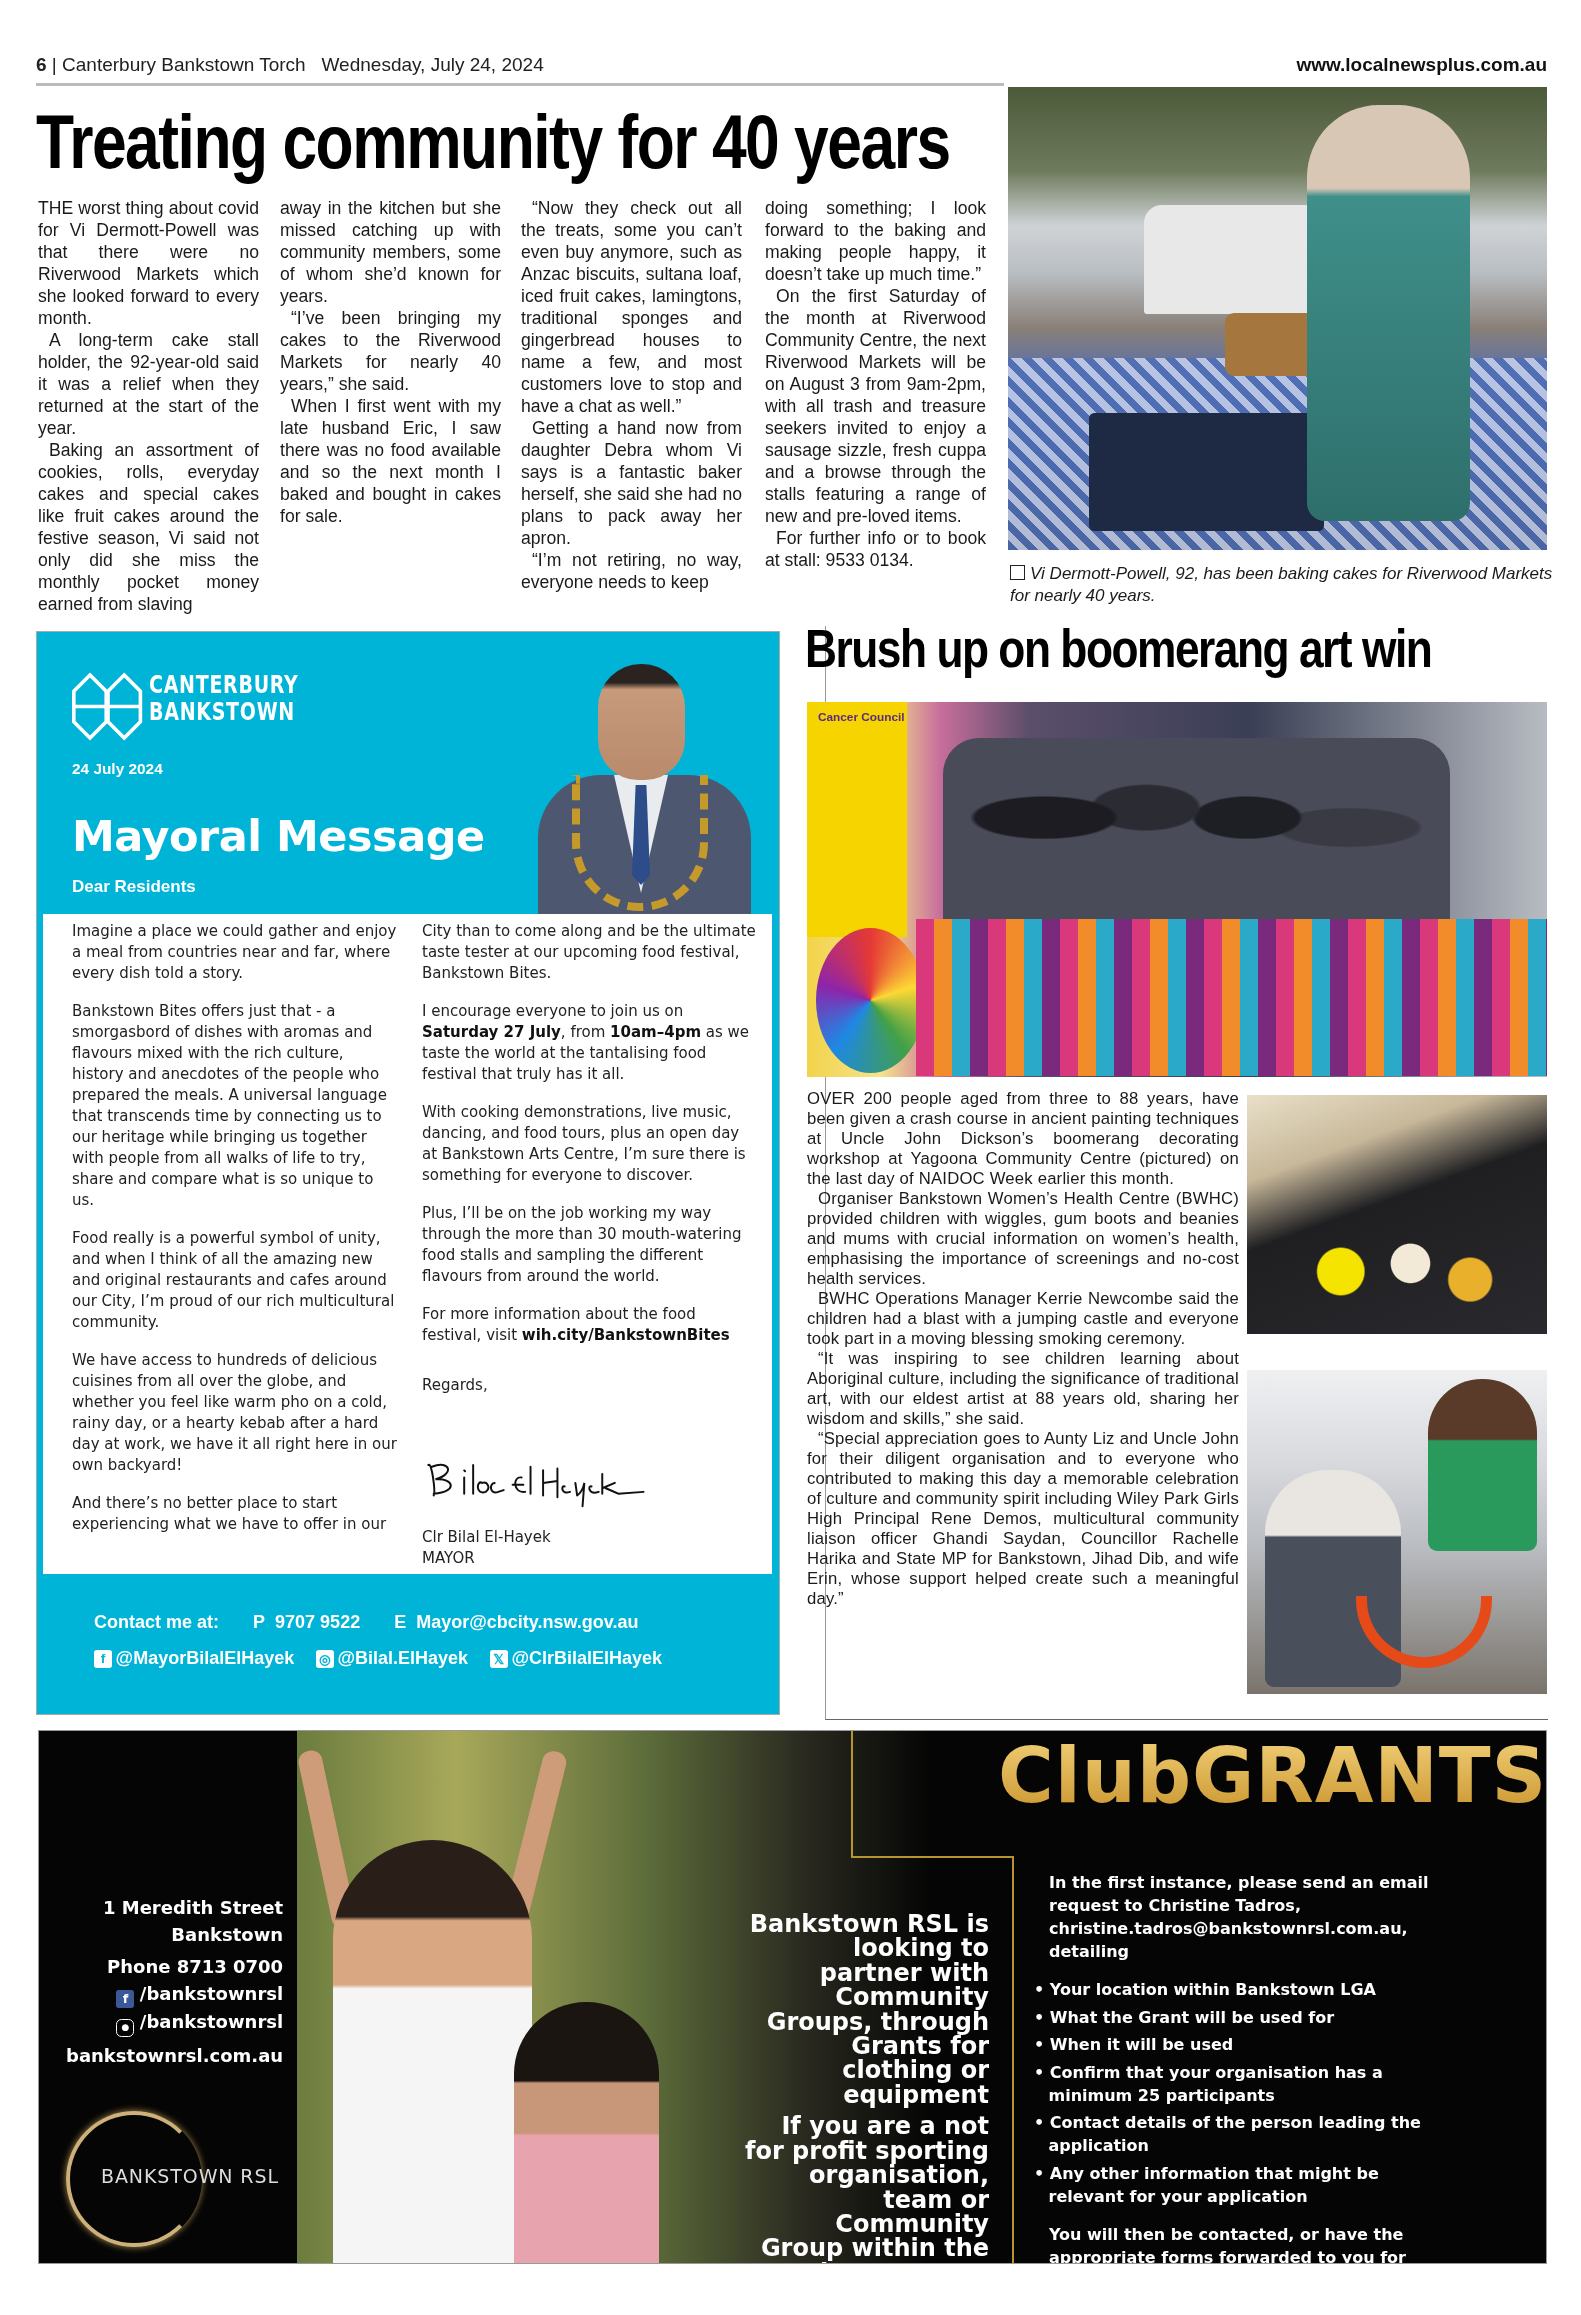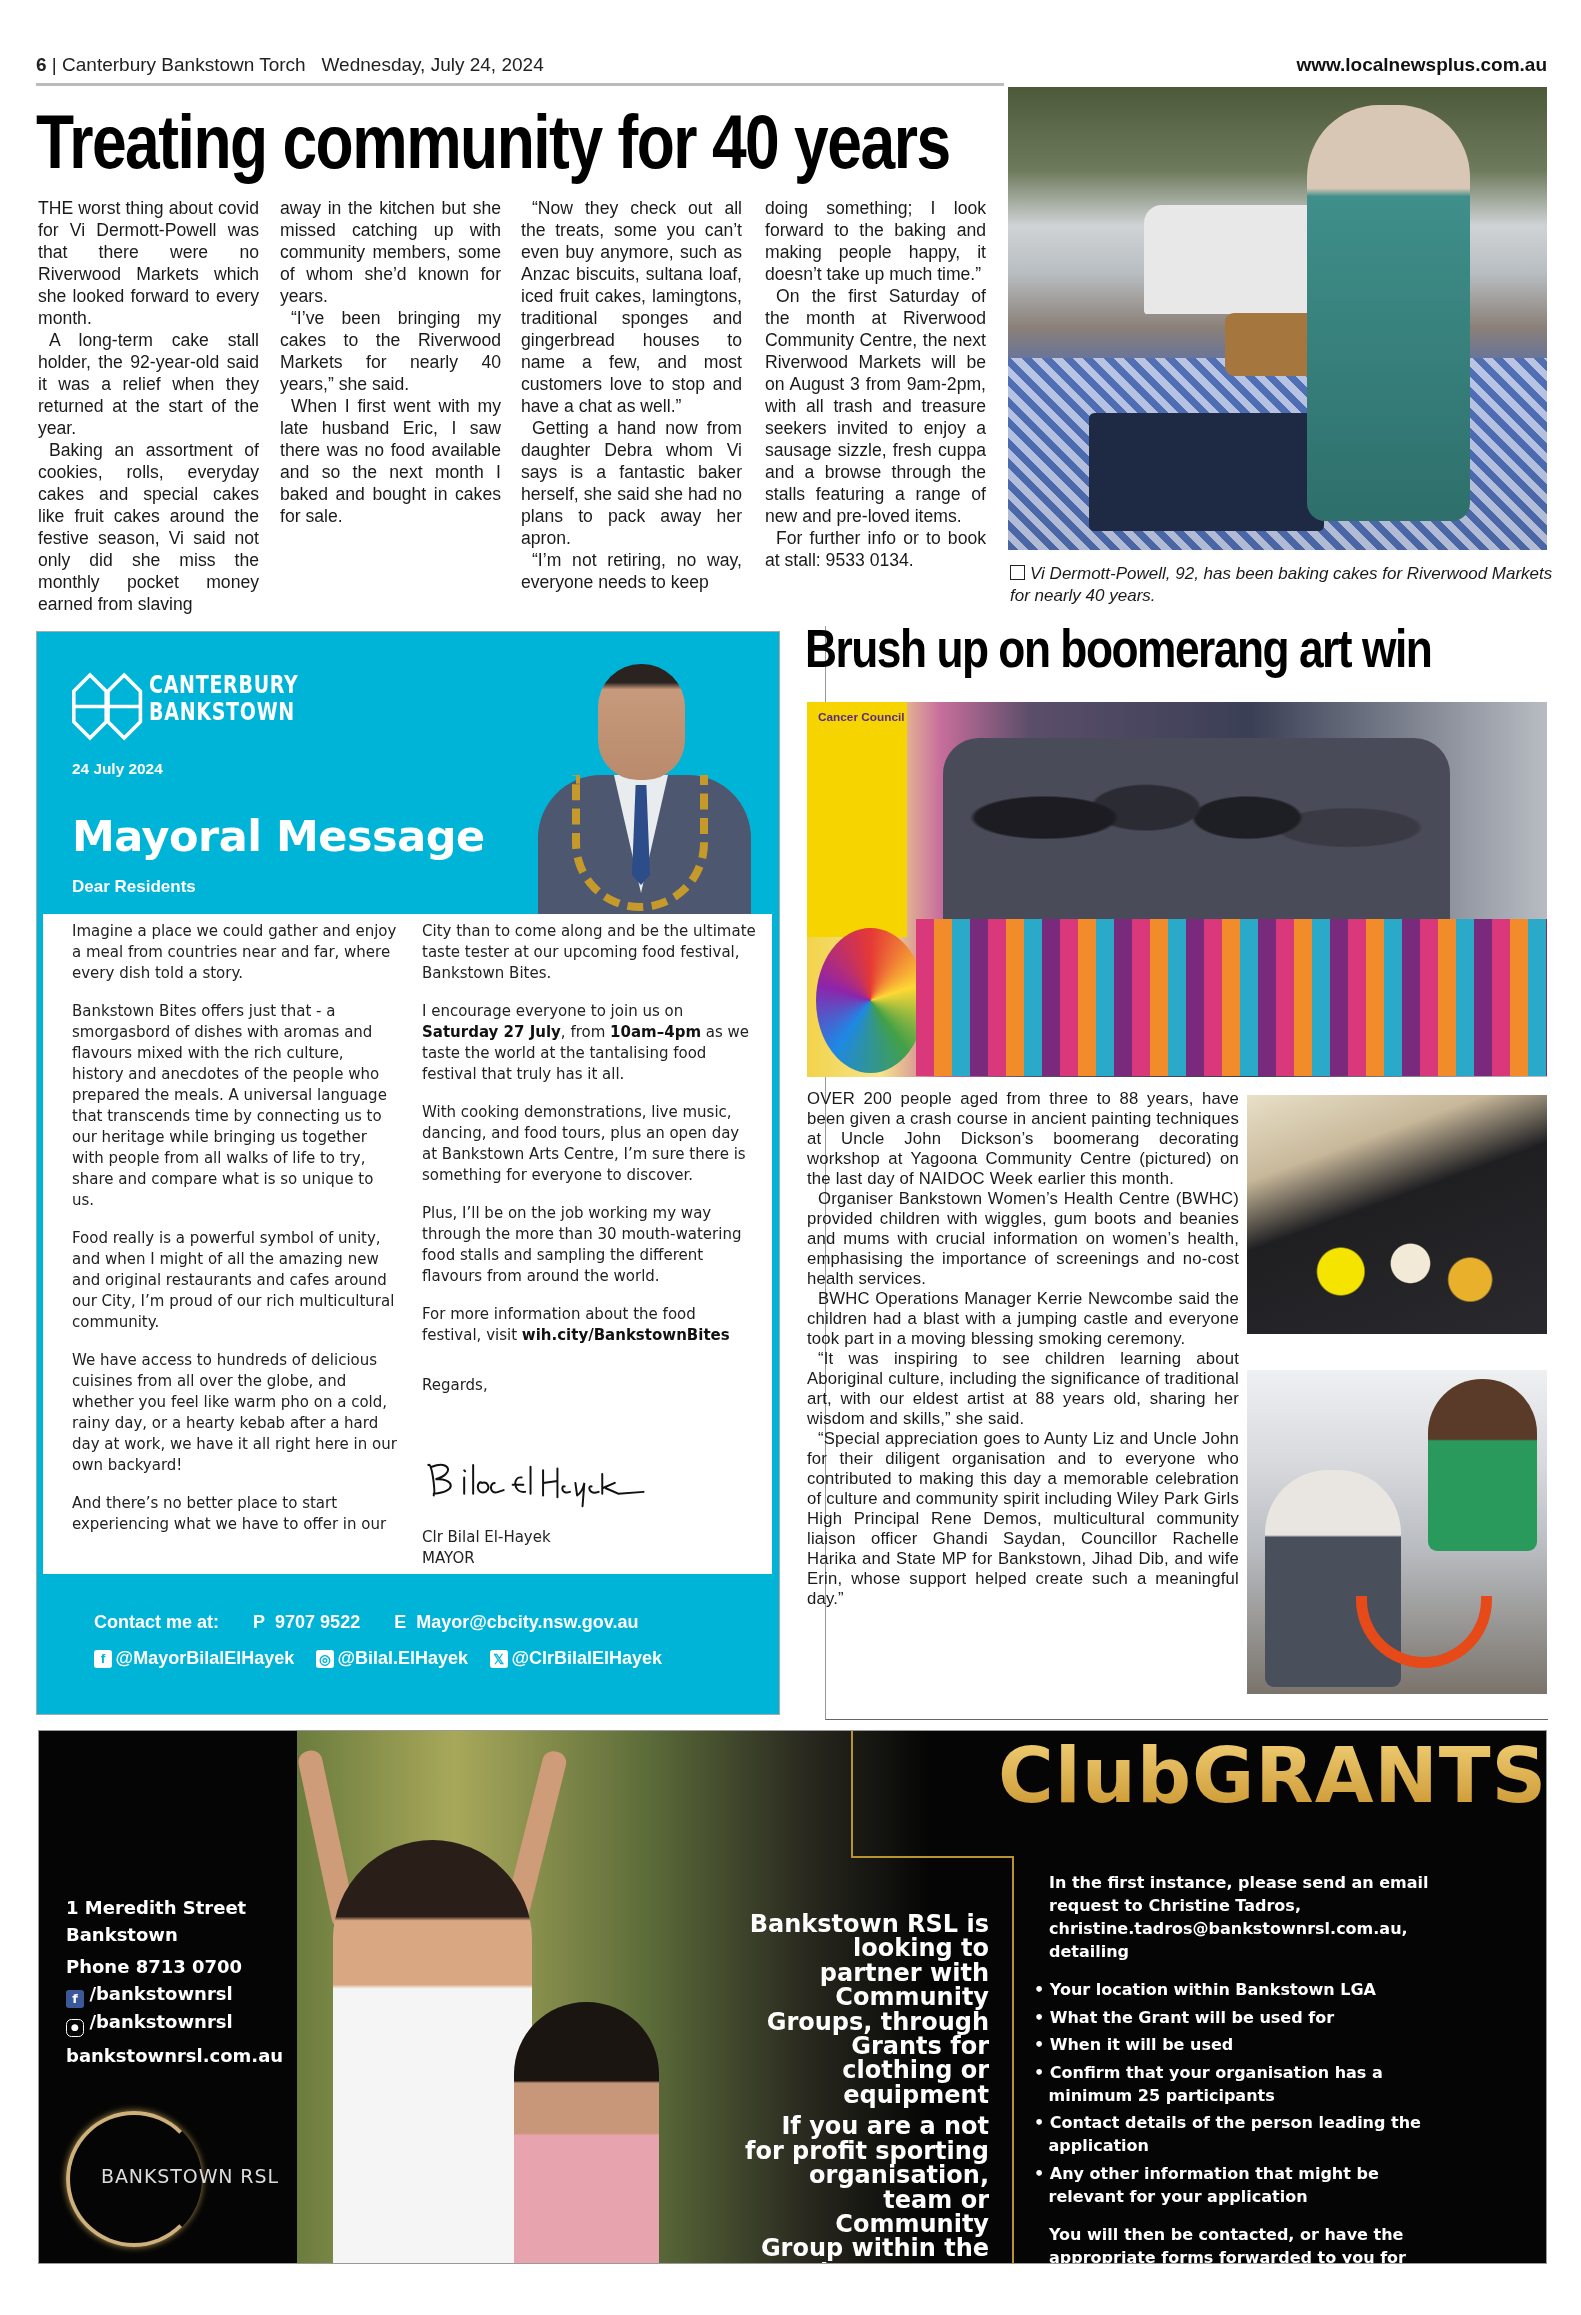--- a/index.html
+++ b/index.html
@@ -74,21 +74,21 @@
   .ph4{left:1247px;top:1370px;width:300px;height:324px;background:linear-gradient(180deg,#eef0f2 0%,#d6d8dc 30%,#b9bcc1 55%,#7a746c 100%);}
   .ph4 .lady{position:absolute;left:18px;top:100px;width:136px;height:217px;border-radius:63px 63px 9px 9px;background:linear-gradient(180deg,#e9e6e1 0 30%,#4a4f5c 31% 100%);}
   .ph4 .girl{position:absolute;left:181px;top:9px;width:109px;height:172px;border-radius:54px 54px 9px 9px;background:linear-gradient(180deg,#5a3b2a 0 35%,#2a9a5c 36% 100%);}
   .ph4 .boomer{position:absolute;left:109px;top:226px;width:136px;height:72px;border-radius:0 0 72px 72px;border:11px solid #e64a19;border-top:none;box-sizing:border-box;}
   
   .ad{left:38px;top:1730px;width:1509px;height:534px;background:#050505;border:0.9px solid #999;box-sizing:border-box;overflow:hidden;}
   .ad-photo{position:absolute;left:258px;top:0;width:633px;height:534px;background:linear-gradient(90deg,#6b7c3e 0%,#a8a85a 25%,#5d6d3a 55%,#2a2a20 80%,#050505 100%);}
   .ad-photo .kid1{position:absolute;left:36px;top:109px;width:199px;height:425px;border-radius:100px 100px 0 0;background:linear-gradient(180deg,#2a1e18 0 18%,#d9a882 19% 34%,#f5f5f5 35% 100%);}
   .ad-photo .kid2{position:absolute;left:217px;top:271px;width:145px;height:262px;border-radius:72px 72px 0 0;background:linear-gradient(180deg,#1b1512 0 30%,#c89678 31% 50%,#e8a4ae 51% 100%);}
   .ad-photo .arm{position:absolute;width:23.5px;height:181px;background:#cf9c7a;border-radius:11px;}
-  .ad-left{position:absolute;left:27px;top:163px;color:#fff;font-family:"DejaVu Sans",sans-serif;font-weight:bold;font-size:18px;line-height:27px;}
+  .ad-left{position:absolute;left:27px;top:163px;color:#fff;font-family:"DejaVu Sans",sans-serif;font-weight:bold;font-size:18px;line-height:27px;text-align:right;}
   .ad-left .gap{height:5.4px;}
   .ad-ico{display:inline-flex;width:18px;height:18px;align-items:center;justify-content:center;margin-right:5.4px;vertical-align:-2.7px;font-size:12.7px;border-radius:2.7px;}
   .ad-fb{background:#3b5998;color:#fff;}
   .ad-ig{border:1.8px solid #fff;box-sizing:border-box;border-radius:5.4px;color:#fff;font-size:9px;}
   .ad-logo{position:absolute;left:27px;top:380px;width:136px;height:136px;border-radius:50%;border:4.5px solid #cdb07a;border-right-color:transparent;box-sizing:border-box;box-shadow:0 0 7.2px #a88a4a;}
   .ad-logo-text{position:absolute;left:62px;top:434px;color:#ddd;font-family:"DejaVu Sans",sans-serif;font-size:19px;letter-spacing:0.9px;}
   .ad-title{position:absolute;left:959px;top:0px;color:#d4a73a;font-family:"DejaVu Sans",sans-serif;font-weight:bold;font-size:76px;letter-spacing:0.9px;background:linear-gradient(180deg,#f3d27a 0%,#c7922b 100%);-webkit-background-clip:text;background-clip:text;-webkit-text-fill-color:transparent;}
   .gold-line-v{position:absolute;left:812px;top:0;width:1.8px;height:127px;background:#b8932f;}
   .gold-line-h{position:absolute;left:812px;top:125px;width:163px;height:1.8px;background:#b8932f;}
   .gold-line-v2{position:absolute;left:973px;top:125px;width:1.8px;height:409px;background:#b8932f;}
@@ -173,21 +173,21 @@
   <div class="shirt"></div>
   <div class="tie"></div>
   <div class="chain"></div>
   <div class="head"></div>
 </div>
 
 <div class="abs mayor-card"></div>
 <div class="abs mcol m1">
   <p>Imagine a place we could gather and enjoy a meal from countries near and far, where every dish told a story.</p>
   <p>Bankstown Bites offers just that - a smorgasbord of dishes with aromas and flavours mixed with the rich culture, history and anecdotes of the people who prepared the meals. A universal language that transcends time by connecting us to our heritage while bringing us together with people from all walks of life to try, share and compare what is so unique to us.</p>
-  <p>Food really is a powerful symbol of unity, and when I might of all the amazing new and original restaurants and cafes around our City, I’m proud of our rich multicultural community.</p>
+  <p>Food really is a powerful symbol of unity, and when I think of all the amazing new and original restaurants and cafes around our City, I’m proud of our rich multicultural community.</p>
   <p>We have access to hundreds of delicious cuisines from all over the globe, and whether you feel like warm pho on a cold, rainy day, or a hearty kebab after a hard day at work, we have it all right here in our own backyard!</p>
   <p>And there’s no better place to start experiencing what we have to offer in our</p>
 </div>
 <div class="abs mcol m2">
   <p>City than to come along and be the ultimate taste tester at our upcoming food festival, Bankstown Bites.</p>
   <p><span>I encourage everyone to join us on </span><b>Saturday 27 July</b><span>, from </span><b>10am–4pm</b><span> as we taste the world at the tantalising food festival that truly has it all.</span></p>
   <p>With cooking demonstrations, live music, dancing, and food tours, plus an open day at Bankstown Arts Centre, I’m sure there is something for everyone to discover.</p>
   <p>Plus, I’ll be on the job working my way through the more than 30 mouth-watering food stalls and sampling the different flavours from around the world.</p>
   <p><span>For more information about the food festival, visit </span><b>wih.city/BankstownBites</b></p>
   <p style="margin-top:29px">Regards,</p>

